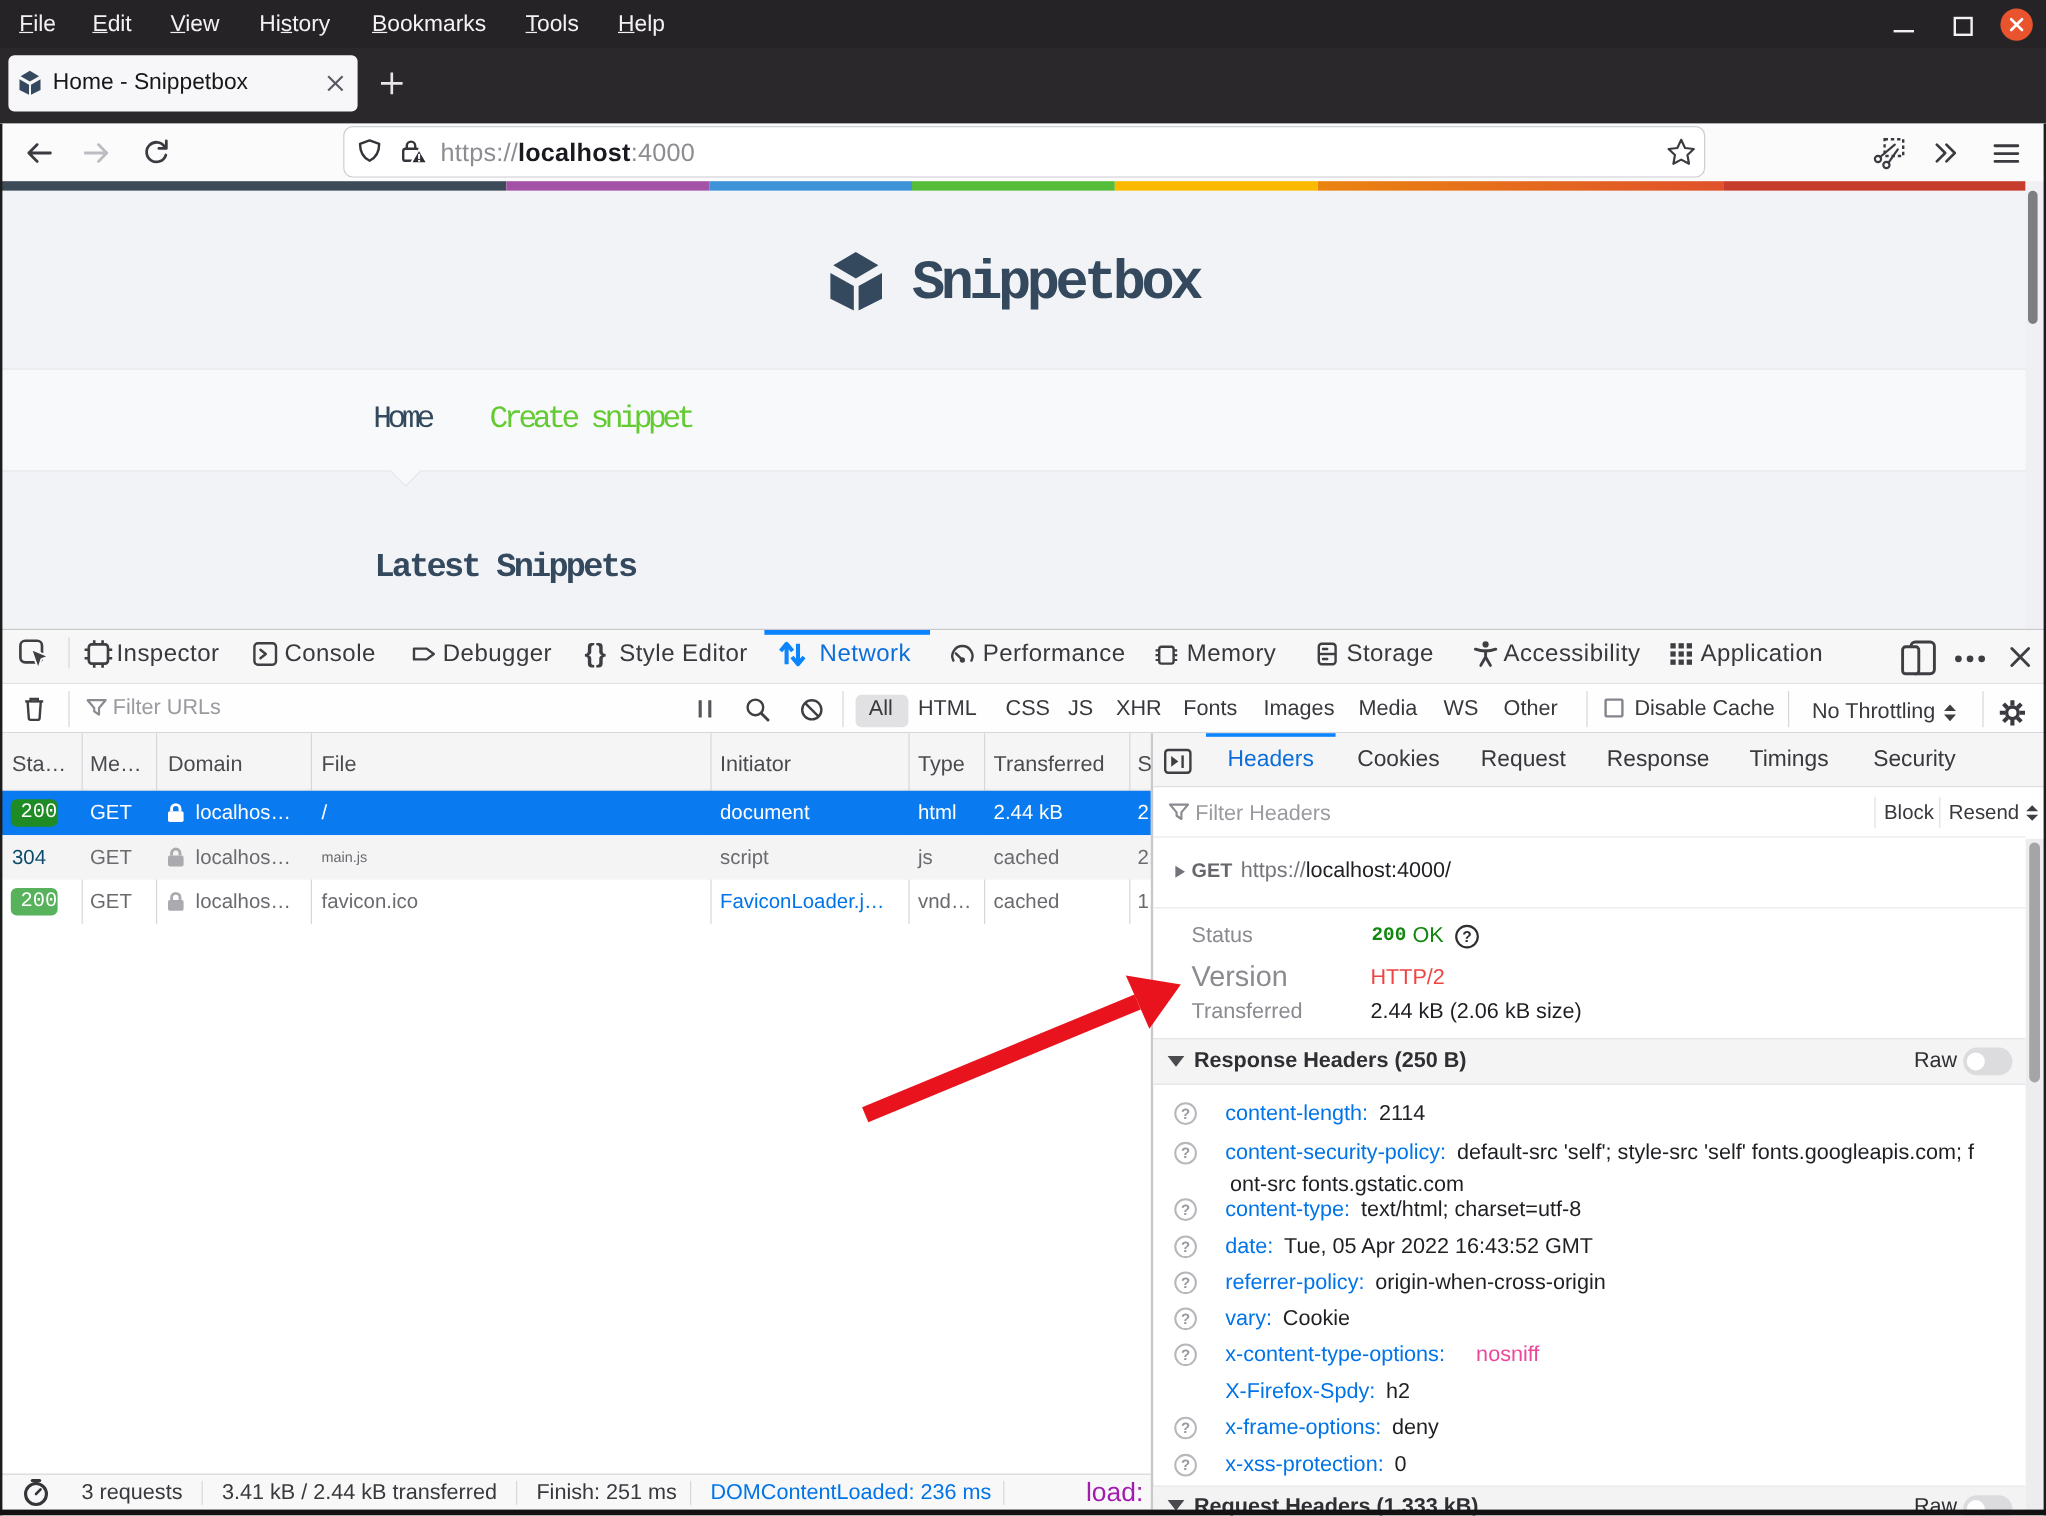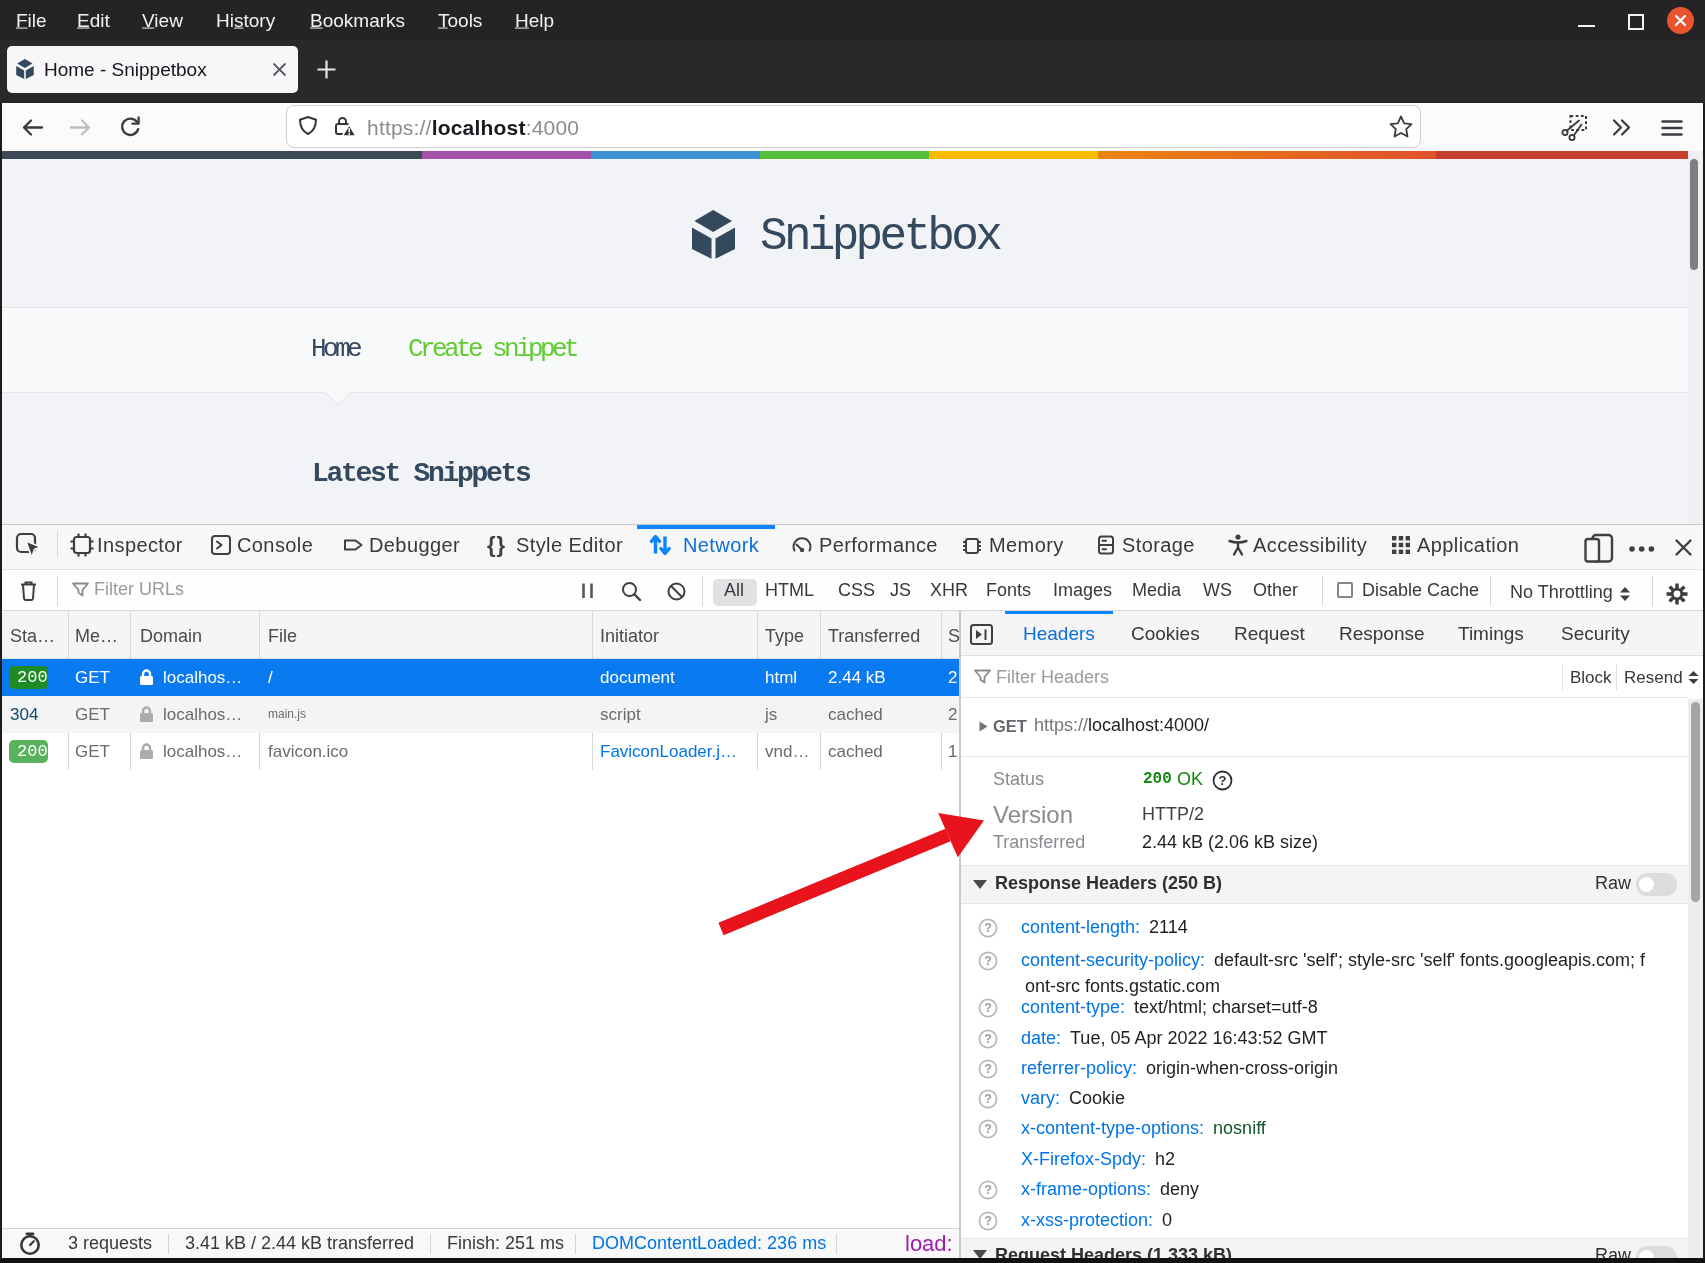--- a/index.html
+++ b/index.html
@@ -93,21 +93,21 @@
 <div class="b" style="left:929px;top:151px;width:169px;height:8px;background:#f9ba00"></div>
 <div class="b" style="left:1098px;top:151px;width:338px;height:8px;background:linear-gradient(to right,#ea8410,#e0512b)"></div>
 <div class="b" style="left:1436px;top:151px;width:252px;height:8px;background:#c63d2d"></div>
 
 <div class="b" style="left:0;top:159px;width:1705px;height:365px;background:#f1f3f6"></div>
 <svg style="left:692px;top:210px" width="43" height="49" viewBox="0 0 43 49">
     <polygon points="21.2,0 40,11 21.2,22 2.4,11" fill="#34495E"></polygon>
     <polygon points="0,17.4 19.5,28.4 19.5,48.8 0,39" fill="#34495E"></polygon>
     <polygon points="43,17.4 23.5,28.4 23.5,48.8 43,39" fill="#34495E"></polygon>
   </svg>
-<div class="t mono" style="left:760px;top:237px;font-size:46px;font-weight:normal;color:#34495E;letter-spacing:-3.7px">Snippetbox</div>
+<div class="t mono" style="left:760px;top:237px;font-size:46px;font-weight:bold;color:#34495E;letter-spacing:-3.7px">Snippetbox</div>
 
 <div class="b" style="left:0;top:307px;width:1705px;height:86px;background:#f7f9fa;border-top:1px solid #e4e5e7;border-bottom:1px solid #e4e5e7;box-sizing:border-box"></div>
 <div class="b" style="left:329px;top:384px;width:17px;height:17px;background:#f7f9fa;border-left:1px solid #e4e5e7;border-bottom:1px solid #e4e5e7;transform:rotate(-45deg)"></div>
 <div class="t mono" style="left:311px;top:349px;font-size:26px;color:#34495E;letter-spacing:-3.6px">Home</div>
 <div class="t mono" style="left:408px;top:349px;font-size:26px;color:#62CB31;letter-spacing:-3.6px">Create snippet</div>
 <div class="t mono" style="left:312px;top:474px;font-size:28px;font-weight:bold;color:#34495E;letter-spacing:-2.3px">Latest Snippets</div>
 
 <div class="b" style="left:1688px;top:151px;width:17px;height:373px;background:#f0f0f4"></div>
 <div class="b" style="left:1690px;top:159px;width:8px;height:111px;background:#7d7d82;border-radius:4px"></div>
 
@@ -371,21 +371,21 @@
 <div class="b" style="left:961px;top:756px;width:727px;height:1px;background:#e8e8ea"></div>
 
 <div class="t" style="left:993px;top:780px;font-size:18px;color:#8a8a91">Status</div>
 <div class="t mono" style="left:1143px;top:780px;font-size:16px;font-weight:bold;color:#12870f">200</div>
 <div class="t" style="left:1177px;top:780px;font-size:18px;color:#12870f">OK</div>
 <svg style="left:1212px;top:770px" width="21" height="21">
     <circle cx="10.5" cy="10.5" r="9" fill="none" stroke="#2f2f33" stroke-width="1.8"></circle>
     <text x="10.5" y="15" font-size="13" font-weight="bold" text-anchor="middle" fill="#2f2f33" font-family="Liberation Sans">?</text>
   </svg>
 <div class="t" style="left:993px;top:815px;font-size:24px;color:#8a8a91">Version</div>
-<div class="t" style="left:1142px;top:815px;font-size:18px;color:#404040">HTTP/2</div>
+<div class="t" style="left:1142px;top:815px;font-size:18px;color:#ef4444">HTTP/2</div>
 <div class="t" style="left:993px;top:843px;font-size:18px;color:#8a8a91">Transferred</div>
 <div class="t" style="left:1142px;top:843px;font-size:18px;color:#1f1f23">2.44 kB (2.06 kB size)</div>
 
 <div class="b" style="left:961px;top:865px;width:727px;height:39px;background:#f4f4f5;border-top:1px solid #e4e4e7;border-bottom:1px solid #e4e4e7;box-sizing:border-box"></div>
 <svg style="left:972px;top:878px" width="16" height="13">
     <polygon points="1,2 15,2 8,11" fill="#4a4a4f"></polygon>
   </svg>
 <div class="t" style="left:995px;top:884px;font-size:18px;font-weight:bold;color:#2f2f33">Response Headers (250 B)</div>
 <div class="t" style="left:1595px;top:884px;font-size:18px;color:#2f2f33">Raw</div>
 <div class="b" style="left:1636px;top:873px;width:41px;height:23px;background:#dcdcdf;border-radius:12px"></div>
@@ -418,21 +418,21 @@
 <div class="t" style="left:1021px;top:1069px;font-size:18px;color:#0074e8">referrer-policy:<span style="color:#1f1f23;margin-left:9px">origin-when-cross-origin</span></div>
 <svg style="left:978px;top:1089px" width="20" height="20">
     <circle cx="10" cy="10" r="8.6" fill="none" stroke="#b8b8bc" stroke-width="1.7"></circle>
     <text x="10" y="14.3" font-size="12.5" font-weight="bold" text-anchor="middle" fill="#9a9aa0" font-family="Liberation Sans">?</text>
   </svg>
 <div class="t" style="left:1021px;top:1099px;font-size:18px;color:#0074e8">vary:<span style="color:#1f1f23;margin-left:9px">Cookie</span></div>
 <svg style="left:978px;top:1119px" width="20" height="20">
     <circle cx="10" cy="10" r="8.6" fill="none" stroke="#b8b8bc" stroke-width="1.7"></circle>
     <text x="10" y="14.3" font-size="12.5" font-weight="bold" text-anchor="middle" fill="#9a9aa0" font-family="Liberation Sans">?</text>
   </svg>
-<div class="t" style="left:1021px;top:1129px;font-size:18px;color:#0074e8">x-content-type-options:<span style="color:#14532d;margin-left:9px">nosniff</span></div>
+<div class="t" style="left:1021px;top:1129px;font-size:18px;color:#0074e8">x-content-type-options:<span style="color:#ec4899;margin-left:26px">nosniff</span></div>
 <div class="t" style="left:1021px;top:1160px;font-size:18px;color:#0074e8">X-Firefox-Spdy:<span style="color:#1f1f23;margin-left:9px">h2</span></div>
 <svg style="left:978px;top:1180px" width="20" height="20">
     <circle cx="10" cy="10" r="8.6" fill="none" stroke="#b8b8bc" stroke-width="1.7"></circle>
     <text x="10" y="14.3" font-size="12.5" font-weight="bold" text-anchor="middle" fill="#9a9aa0" font-family="Liberation Sans">?</text>
   </svg>
 <div class="t" style="left:1021px;top:1190px;font-size:18px;color:#0074e8">x-frame-options:<span style="color:#1f1f23;margin-left:9px">deny</span></div>
 <svg style="left:978px;top:1211px" width="20" height="20">
     <circle cx="10" cy="10" r="8.6" fill="none" stroke="#b8b8bc" stroke-width="1.7"></circle>
     <text x="10" y="14.3" font-size="12.5" font-weight="bold" text-anchor="middle" fill="#9a9aa0" font-family="Liberation Sans">?</text>
   </svg>

